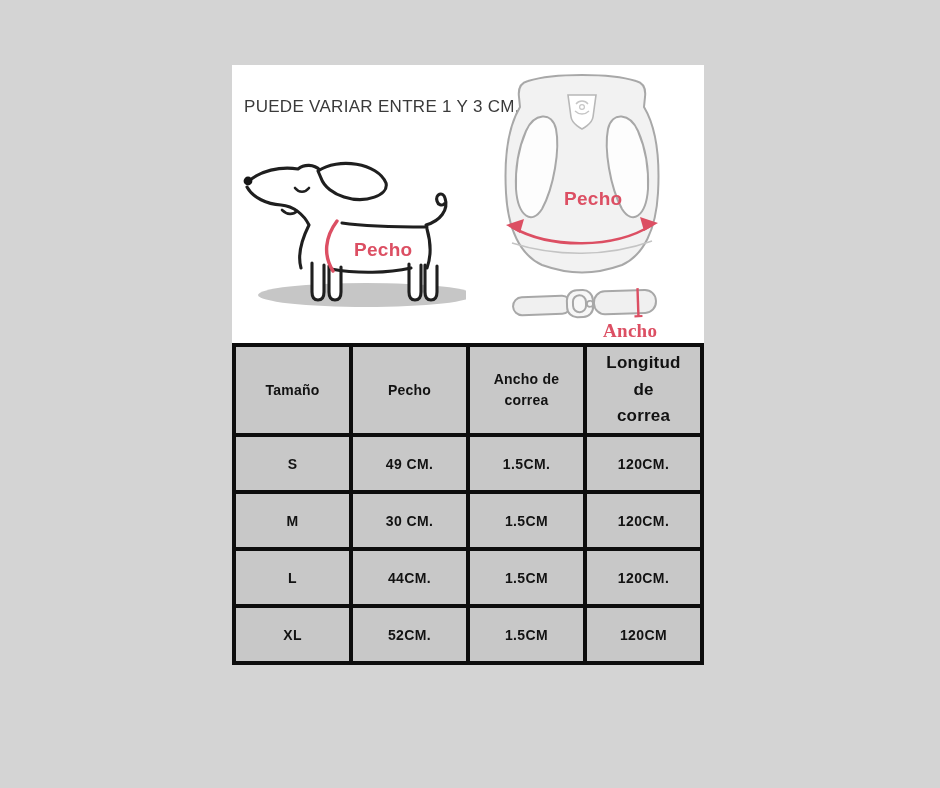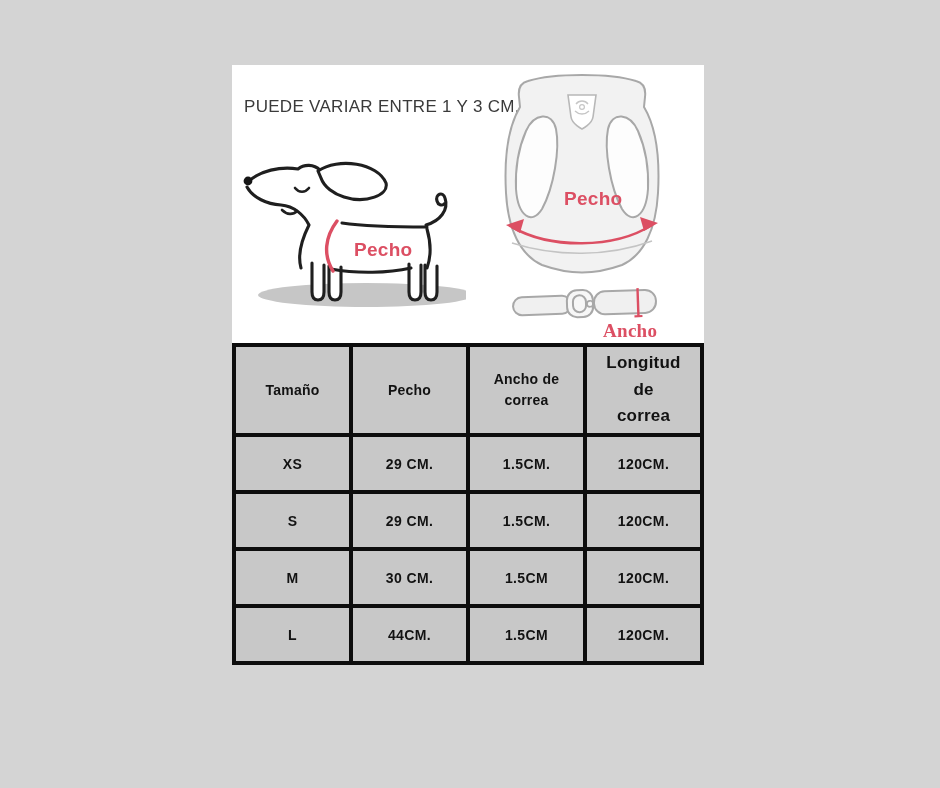--- a/index.html
+++ b/index.html
@@ -166,39 +166,39 @@
         <th>Pecho</th>
         <th>Ancho de
 correa</th>
         <th>Longitud
 de
 correa</th>
       </tr>
     </thead>
     <tbody>
       <tr>
-        <td>XS</td>
-        <td>29 CM.</td>
-        <td>1.5CM.</td>
-        <td>120CM.</td>
-      </tr>
-      <tr>
         <td>S</td>
-        <td>29 CM.</td>
+        <td>49 CM.</td>
         <td>1.5CM.</td>
         <td>120CM.</td>
       </tr>
       <tr>
         <td>M</td>
         <td>30 CM.</td>
         <td>1.5CM</td>
         <td>120CM.</td>
       </tr>
       <tr>
         <td>L</td>
         <td>44CM.</td>
         <td>1.5CM</td>
         <td>120CM.</td>
       </tr>
+      <tr>
+        <td>XL</td>
+        <td>52CM.</td>
+        <td>1.5CM</td>
+        <td>120CM</td>
+      </tr>
     </tbody>
   </table>
 
 </div>
 
 </body></html>

